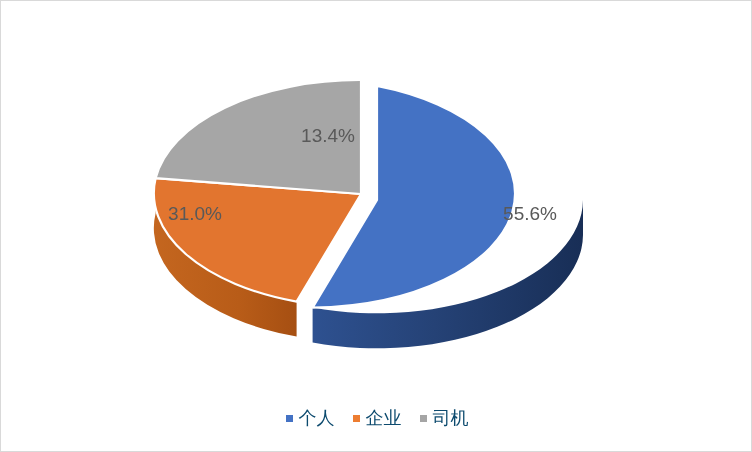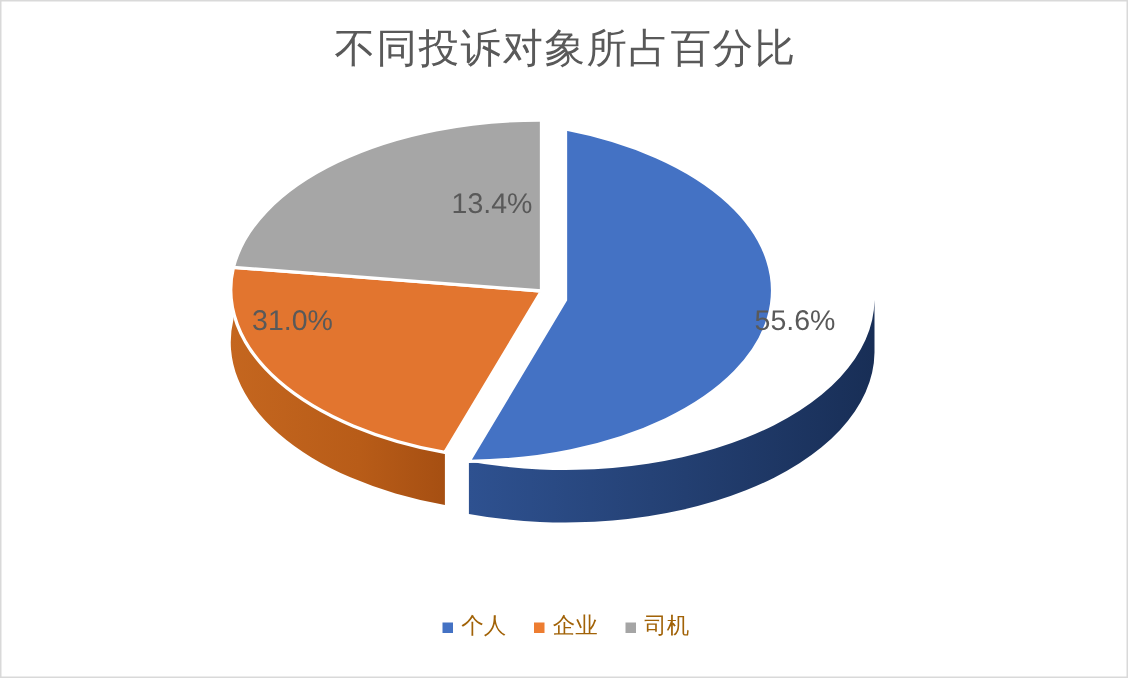--- a/index.html
+++ b/index.html
@@ -56,32 +56,31 @@
     display: flex;
     align-items: center;
     gap: 6px;
   }
   .legend-swatch {
     width: 7px;
     height: 7px;
     display: inline-block;
   }
   .legend-text {
-    font-size: 15px;
-    color: #a16207;
+    font-size: 18px;
+    color: #0c4a6e;
     line-height: 22px;
     white-space: nowrap;
   }
 </style>
 </head>
 <body>
 
 <div id="chart-frame">
 
-  <div id="chart-title">不同投诉对象所占百分比</div>
 
   <svg id="pie-svg" width="752" height="452" viewBox="0 0 752 452">
     <defs>
       <linearGradient id="blue-wall-grad" x1="0" y1="0" x2="1" y2="0">
         <stop offset="0%" stop-color="#2E5190"></stop>
         <stop offset="45%" stop-color="#254276"></stop>
         <stop offset="100%" stop-color="#182E56"></stop>
       </linearGradient>
       <linearGradient id="orange-wall-grad" x1="0" y1="0" x2="1" y2="0">
         <stop offset="0%" stop-color="#C4661F"></stop>

